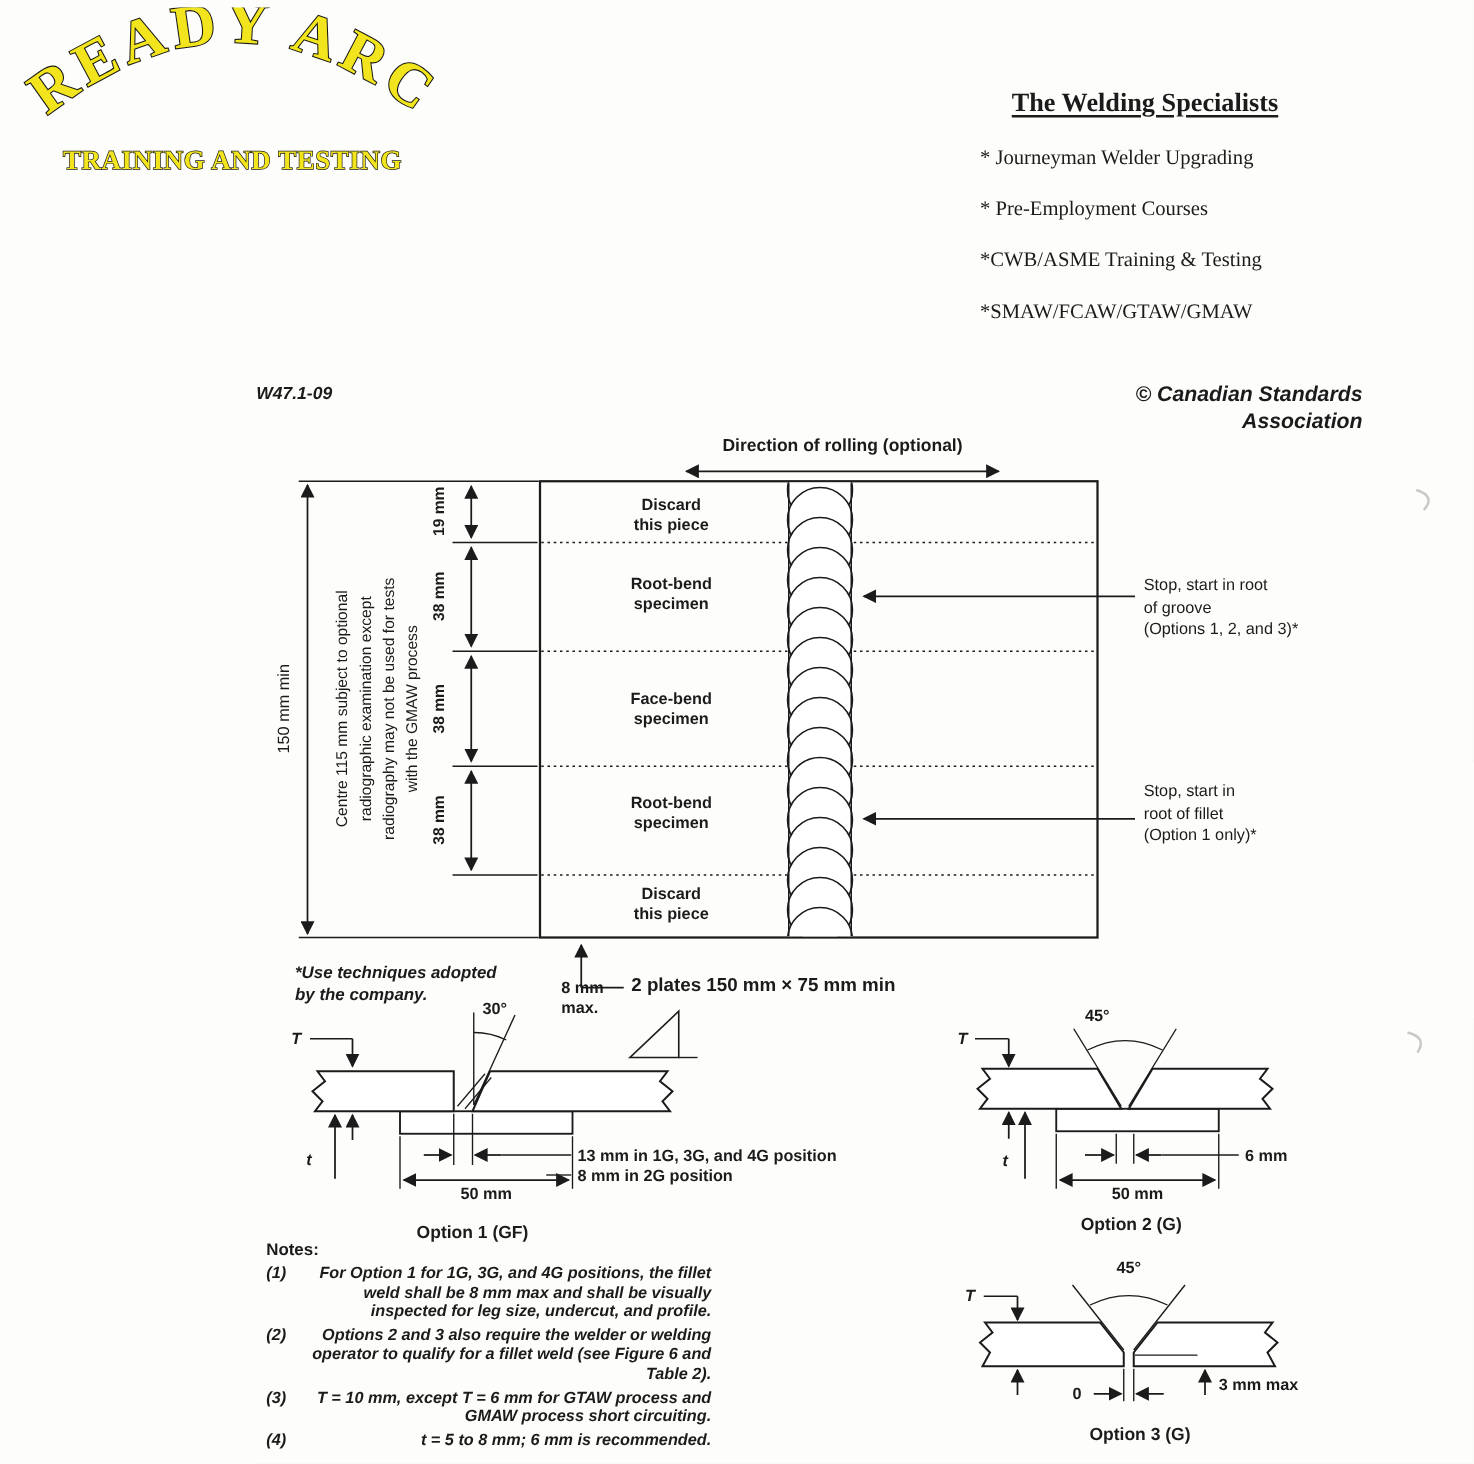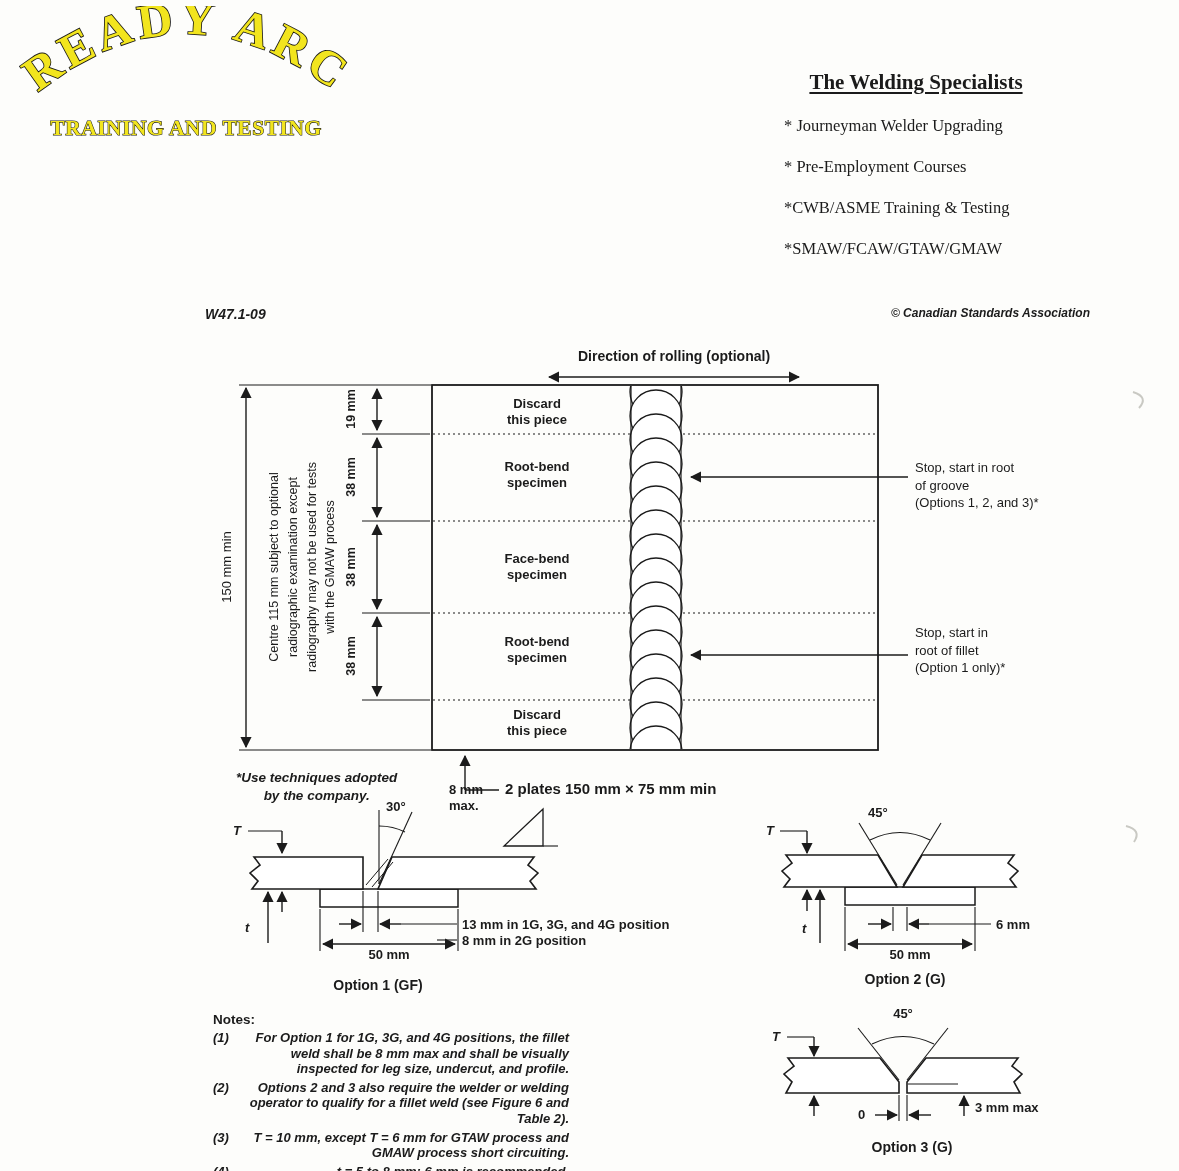--- a/index.html
+++ b/index.html
@@ -1,42 +1,42 @@
 <!DOCTYPE html>
 <html><head>
 <meta charset="utf-8">
 <style>
   html,body { margin:0; padding:0; }
   body { background:#e9e9e7; }
   .page { position:relative; width:1179px; height:1171px; margin:0 auto; background:#fdfdfb;
           font-family:"Liberation Sans", sans-serif; color:#1b1b1b; overflow:hidden; }
   .abs { position:absolute; }
   .b { font-weight:700; }
-  .i { font-style:italic;text-align:center; }
+  .i { font-style:italic; }
   .pre { white-space:pre-line; }
   .nw { white-space:nowrap; }
   .ctr { transform:translateX(-50%); text-align:center; }
   .rot { transform:translate(-50%,-50%) rotate(-90deg); }
   .fig { font-size:13px; line-height:1.22; }
 
   
   .header-right { left:770px; top:30px; width:292px; font-family:"Liberation Serif", serif; }
   .hr-title { font-size:21px; font-weight:700; text-align:center; text-decoration:underline;
               text-decoration-thickness:2px; text-underline-offset:3px;margin-top:40px; }
   .hr-item { font-size:16.5px; margin-top:21px; padding-left:14px; }
 
   
   .logo-main { font-family:"Liberation Serif", serif; font-size:48px; font-weight:700;
                fill:#f2e51e; stroke:#151515; stroke-width:1.7px; paint-order:stroke; letter-spacing:5px; }
   .logo-sub  { font-family:"Liberation Serif", serif; font-size:21.5px; font-weight:700;
                fill:#f2e51e; stroke:#151515; stroke-width:1.1px; paint-order:stroke; letter-spacing:.5px; }
 
   
   .notes-block { left:213px; top:992px; width:356px; font-size:13px; }
-  .notes-title { font-weight:700; font-size:13.5px;margin-top:20px; }
+  .notes-title { font-weight:700; font-size:13.5px; }
   .note { display:flex; margin-top:3px; }
   .note-num { width:27px; flex:none; font-weight:700; font-style:italic; }
   .note-text { flex:1; font-weight:700; font-style:italic; line-height:1.2;text-align:right; }
 
   svg line, svg path, svg rect, svg circle { vector-effect:none; }
 </style>
 </head>
 <body>
 
 <div class="page">
@@ -55,21 +55,21 @@
 
   <div class="abs header-right">
     <div class="hr-title">The Welding Specialists</div>
     <div class="hr-item">* Journeyman Welder Upgrading</div>
     <div class="hr-item">* Pre-Employment Courses</div>
     <div class="hr-item">*CWB/ASME Training &amp; Testing</div>
     <div class="hr-item">*SMAW/FCAW/GTAW/GMAW</div>
   </div>
 
   <div class="abs fig i b" style="left:205px;top:306px;font-size:14px">W47.1-09</div>
-  <div class="abs fig i b" style="left:828px;top:306px;width:262px;text-align:right;font-size:12px">© Canadian Standards Association</div>
+  <div class="abs fig i b" style="left:828px;top:306px;width:262px;text-align:right;font-size:17px">© Canadian Standards Association</div>
 
   <svg class="abs" style="left:0;top:0" width="1179" height="1171" viewBox="0 0 1179 1171">
     <defs>
       <marker id="ah" viewBox="0 0 10 10" refX="9" refY="5" markerWidth="8" markerHeight="8" orient="auto-start-reverse">
         <path d="M0,0 L10,5 L0,10 Z" fill="#1b1b1b"></path>
       </marker>
       <clipPath id="beadclip">
           <rect x="629" y="386" width="54" height="363"></rect>
         </clipPath>
     </defs>

